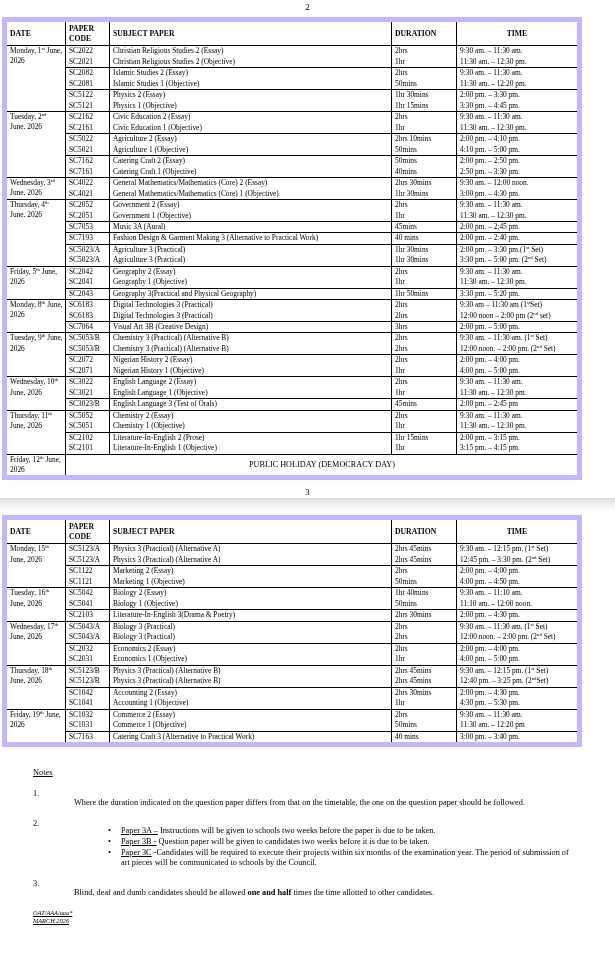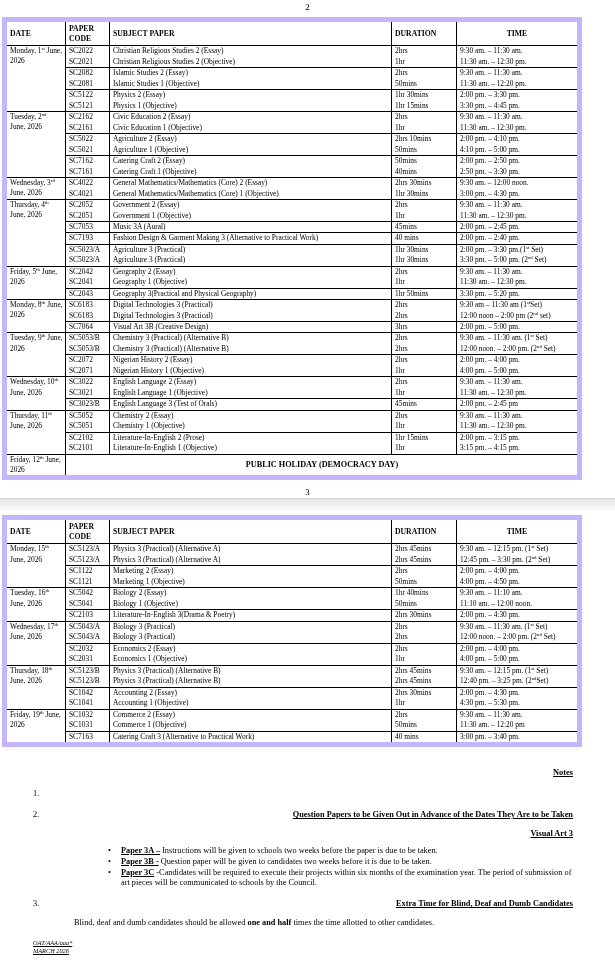--- a/index.html
+++ b/index.html
@@ -38,27 +38,27 @@
     border-bottom: 1px solid #000;
     font-weight: bold; font-size: 7.7px; line-height: 9.6px;
     vertical-align: middle; padding: 2px 3px; height: 24px;
   }
   .tt thead th.center { text-align: center; margin-top: 11px; }
   .tt tbody.group { border-top: 1px solid #000; }
   .tt tr.session-start td { border-top: 1px solid #000; }
   .tt td { height: 11px; }
   .tt td.date-cell { font-size: 7.4px; }
   .tt td.holiday-cell {
-    text-align: center; font-weight: bold; font-size: 8.2px;
+    text-align: center; font-weight: normal; font-size: 8.2px;
     vertical-align: middle; height: 23px;
   }
   sup { font-size: 65%; line-height: 0; }
 
   .notes { margin: 21px 0 0 33px; width: 540px; font-size: 8.3px; line-height: 10px; }
-  .bu { font-weight: bold; text-decoration: underline; text-align: right; }
+  .bu { font-weight: normal; text-decoration: underline; }
   .notes-title { font-size: 8.4px; }
   .note { display: flex; margin-top: 11px; }
   .note-num { width: 41px; flex: none; }
   .note-content { flex: 1; }
   .note-para { margin-top: 9px; }
   .bullets { margin-top: 7px; padding-left: 34px; }
   .bullet { display: flex; margin-top: 1px; }
   .bullet .dot { width: 13px; flex: none; }
   .bullet .btxt { flex: 1; }
   .footer { margin: 11px 0 0 33px; font-size: 6.3px; line-height: 7.5px; font-style: italic; }
@@ -490,49 +490,47 @@
         </tr>
       </tbody>
     </table>
 
   <div class="notes">
     <div class="notes-title bu">Notes</div>
 
     <div class="note">
       <div class="note-num">1.</div>
       <div class="note-content">
+        <div class="note-para">Where the duration indicated on the question paper differs from that on the timetable, the one on the question paper should be followed.</div>
       </div>
     </div>
 
     <div class="note">
       <div class="note-num">2.</div>
       <div class="note-content">
-        <div class="bu">Question Papers to be Given Out in Advance of the Dates They Are to be Taken</div>
-        <div class="bu note-para">Visual Art 3</div>
         <div class="bullets">
           <div class="bullet">
             <span class="dot">•</span>
             <span class="btxt"><span class="bu">Paper 3A –</span><span> Instructions will be given to schools two weeks before the paper is due to be taken.</span></span>
           </div>
           <div class="bullet">
             <span class="dot">•</span>
             <span class="btxt"><span class="bu">Paper 3B -</span><span> Question paper will be given to candidates two weeks before it is due to be taken.</span></span>
           </div>
           <div class="bullet">
             <span class="dot">•</span>
             <span class="btxt"><span class="bu">Paper 3C</span><span> -Candidates will be required to execute their projects within six months of the examination year. The period of submission of art pieces will be communicated to schools by the Council.</span></span>
           </div>
         </div>
       </div>
     </div>
 
     <div class="note">
       <div class="note-num">3.</div>
       <div class="note-content">
-        <div class="bu">Extra Time for Blind, Deaf and Dumb Candidates</div>
         <div class="note-para"><span>Blind, deaf and dumb candidates should be allowed </span><b class="inline-bold">one and half</b><span> times the time allotted to other candidates.</span></div>
       </div>
     </div>
   </div>
 
   <div class="footer">
     <div>OAT/AAA/aaa*</div>
     <div>MARCH 2026</div>
   </div>
 </div>

